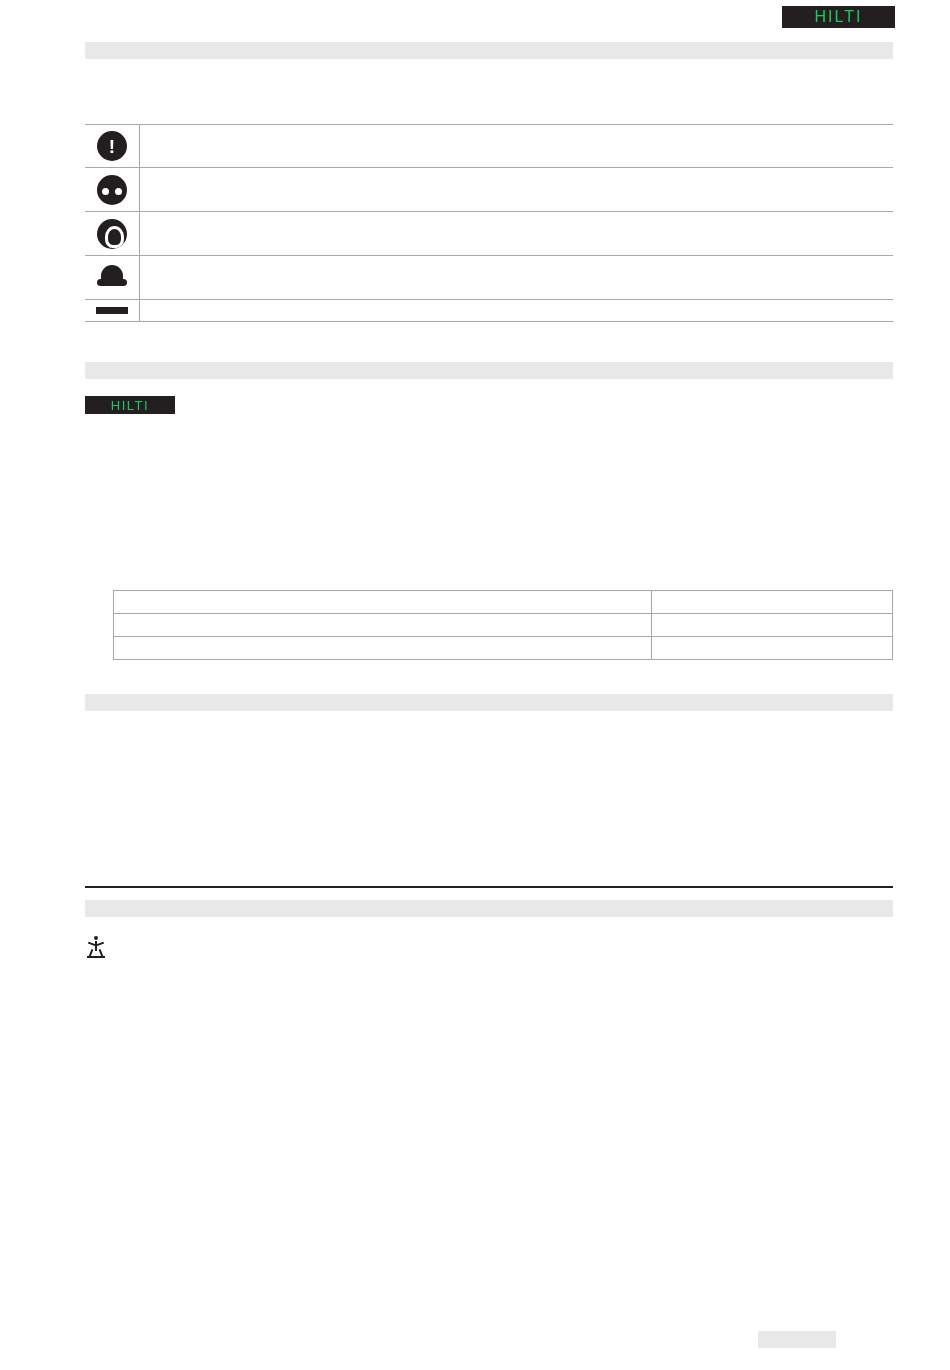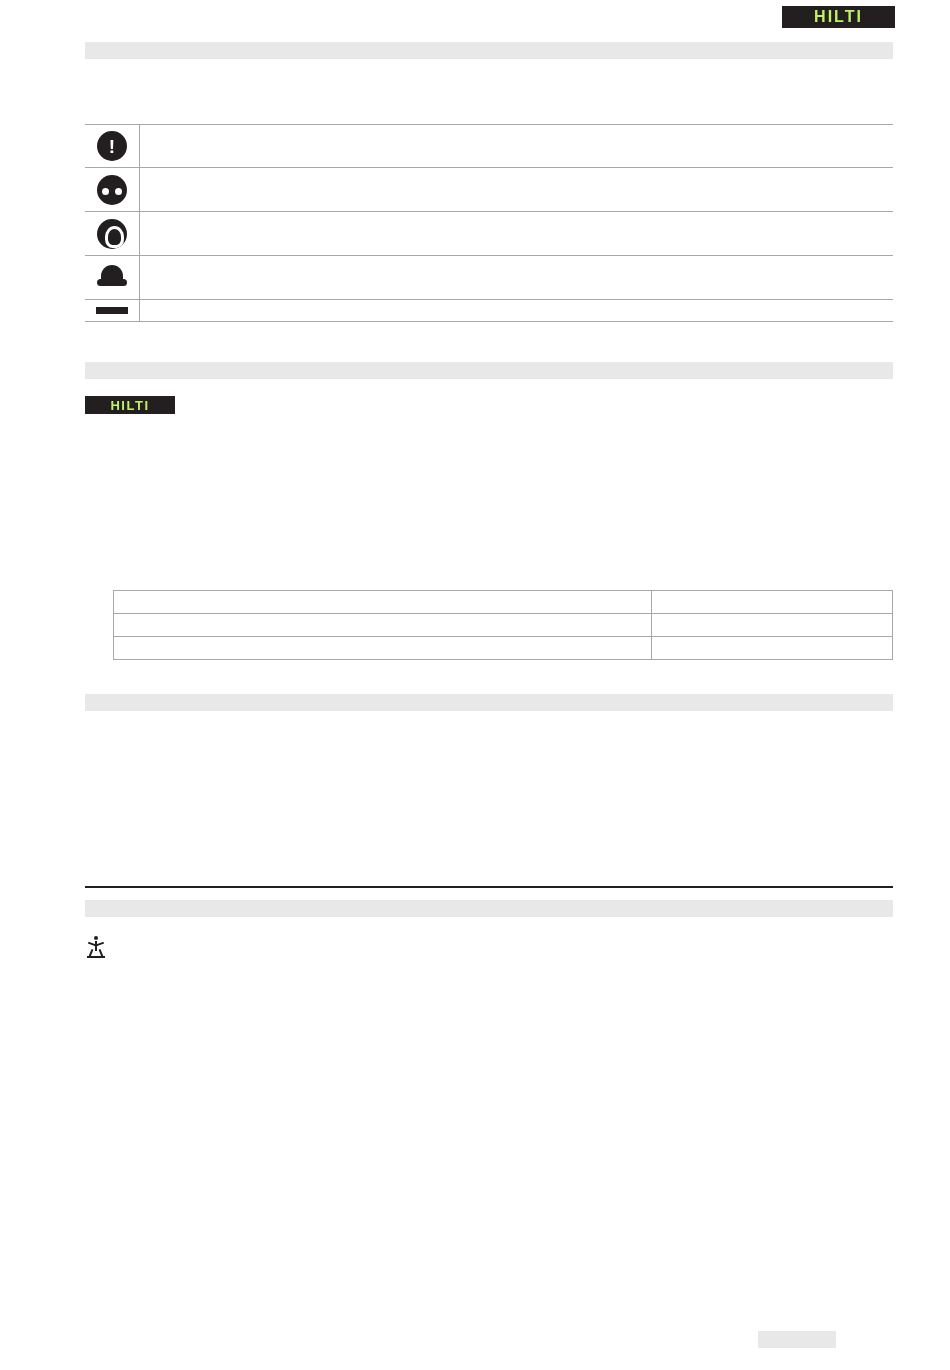--- a/index.html
+++ b/index.html
@@ -19,23 +19,23 @@
   
   .hilti-logo {
     position: absolute;
     background: #231f20;
     display: flex;
     align-items: center;
     justify-content: center;
     box-sizing: border-box;
   }
   .hilti-logo .wordmark {
-    color: #bef264;
+    color: #22c55e;
     font-family: "Liberation Sans", sans-serif;
-    font-weight: bold;
+    font-weight: normal;
     letter-spacing: 2px;
     line-height: 1;
   }
   #header-logo {
     top: 6px;
     right: 55px;
     width: 113px;
     height: 22px;
   }
   #header-logo .wordmark { font-size: 16px; }

